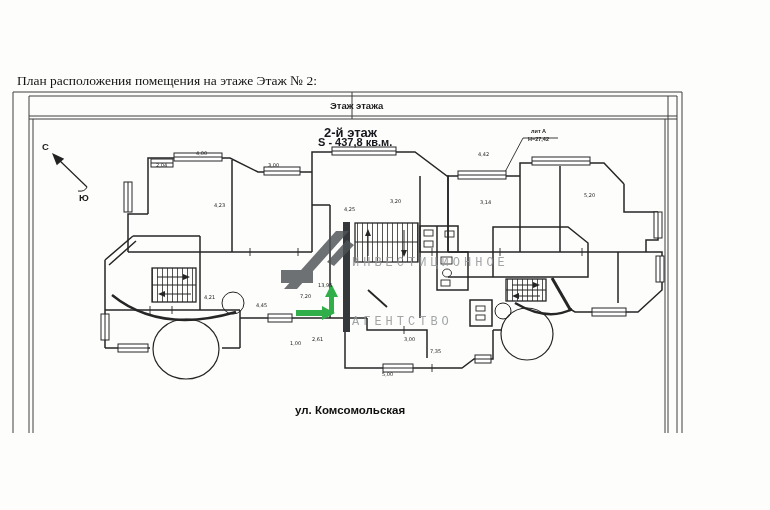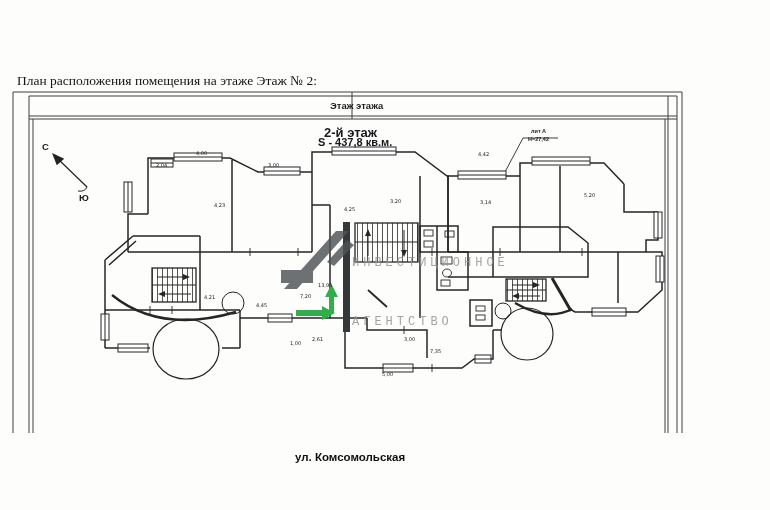--- a/index.html
+++ b/index.html
@@ -9,21 +9,21 @@
   #doc-title{left:17px;top:73px;font-family:"Liberation Serif","DejaVu Serif",serif;
        font-size:13.5px;color:#141414;white-space:nowrap;}
   #doc-title .u{}
   #band-label{left:330px;top:100px;font-size:9.5px;font-weight:bold;color:#1b1b1b;}
   #floor-label{left:324px;top:125px;font-size:13px;font-weight:bold;color:#17181d;}
   #area-label{left:318px;top:136px;font-size:11px;font-weight:bold;color:#17181d;}
   #lit-label{left:531px;top:128px;font-size:5.5px;font-weight:bold;color:#1b1b1b;}
   #height-label{left:528px;top:136px;font-size:5.5px;font-weight:bold;color:#1b1b1b;}
   #compass-n{left:42px;top:141px;font-size:9.5px;font-weight:bold;color:#1b1b1b;}
   #compass-s{left:79px;top:192px;font-size:9.5px;font-weight:bold;color:#1b1b1b;}
-  #street-label{left:295px;top:404px;font-size:11.5px;font-weight:bold;color:#0f0f0f;margin-top:47px;}
+  #street-label{left:295px;top:404px;font-size:11.5px;font-weight:bold;color:#0f0f0f;}
   .wm-text{color:rgba(146,149,151,0.85);font-size:12px;letter-spacing:4px;white-space:nowrap;font-family:Liberation Mono, monospace;}
   #wm-line1{left:352px;top:256px;}
   #wm-line2{left:352px;top:275px;margin-top:40px;}
   .dim{position:absolute;font-family:"DejaVu Sans", sans-serif;font-size:5px;
        color:#1c1c1c;white-space:nowrap;line-height:5px;}
   svg{position:absolute;left:0;top:0;}
 </style>
 </head>
 <body>
 

